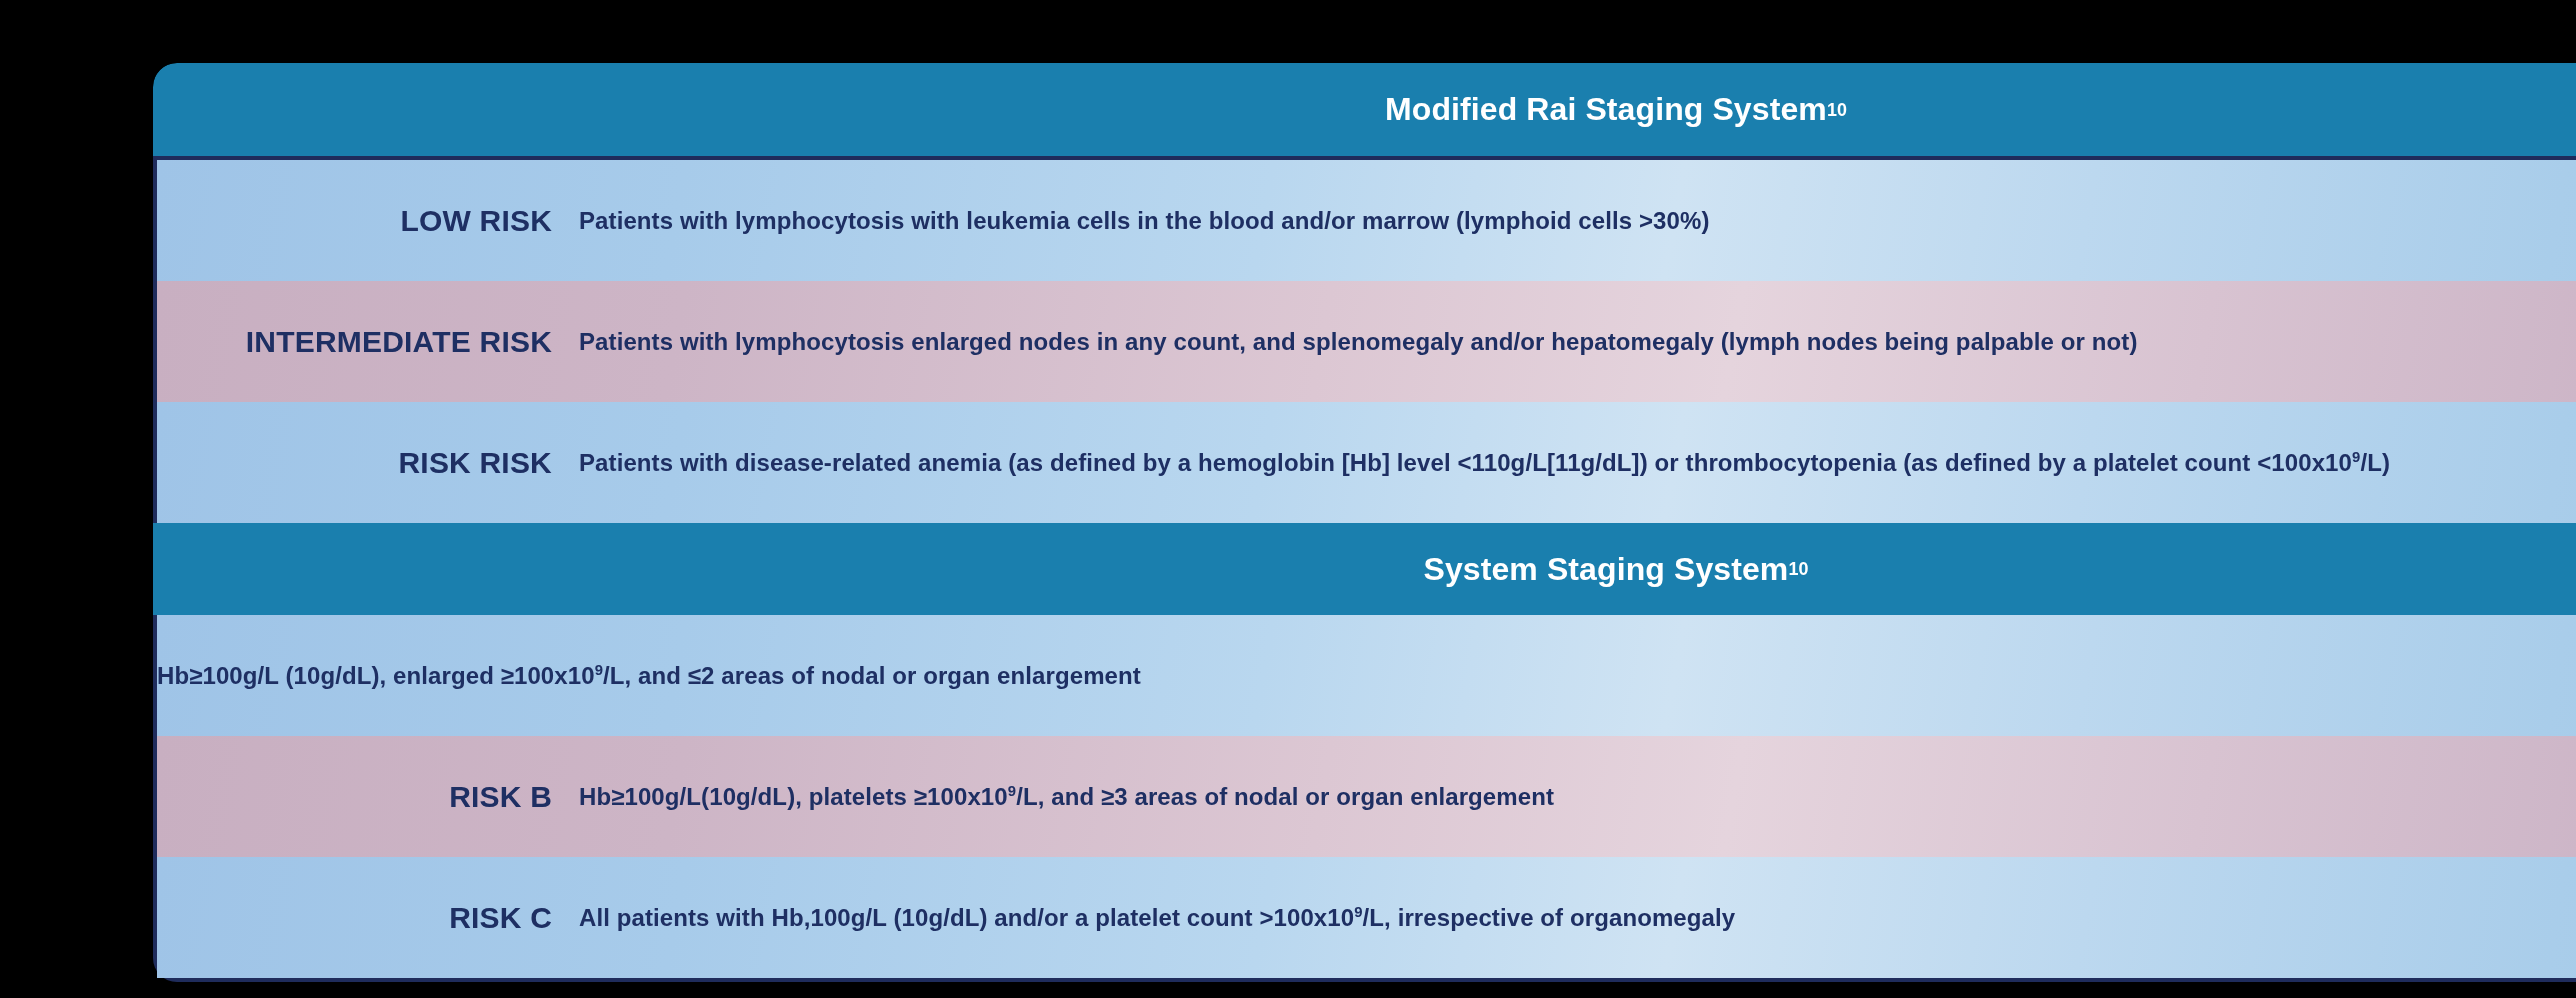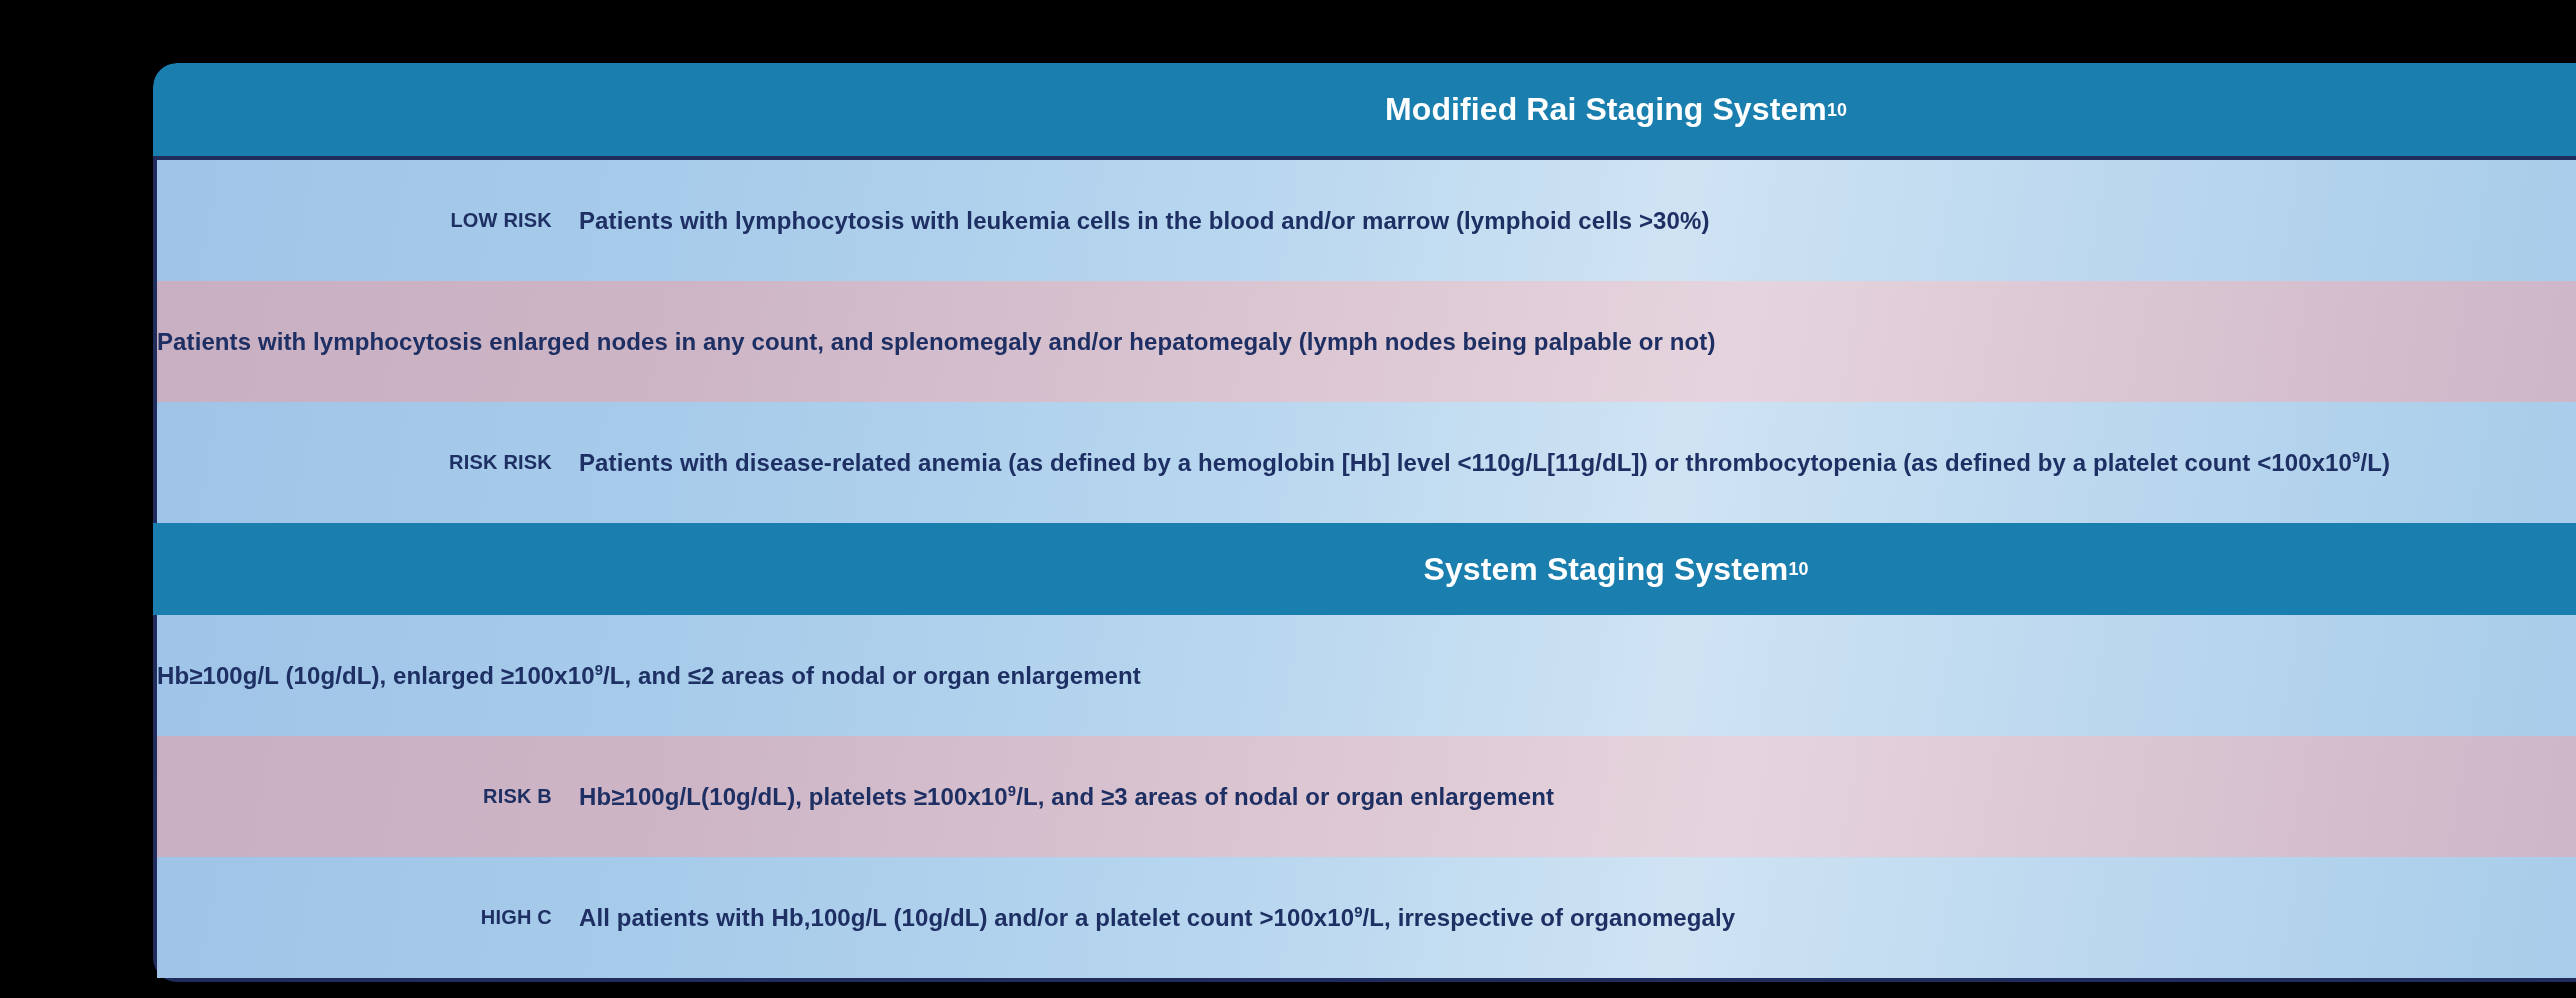--- a/index.html
+++ b/index.html
@@ -105,21 +105,21 @@
         #c9b1c4 88%,
         #c6aec0 100%);
   }
 
   .row-label {
     flex: 0 0 422px;
     text-align: right;
     padding-right: 27px;
     color: #1e2f63;
     font-weight: bold;
-    font-size: 20px;
+    font-size: 30px;
     letter-spacing: 0.2px;
     box-sizing: border-box;
   }
 
   .row-text {
     flex: 1 1 auto;
     color: #1e2f63;
     font-weight: bold;
     font-size: 24px;
     letter-spacing: 0.1px;
@@ -147,20 +147,21 @@
     </div>
 
     <div class="body-block first">
 
       <div class="row blue">
         <div class="row-label">LOW RISK</div>
         <div class="row-text"><span>Patients with lymphocytosis with leukemia cells in the blood and/or marrow (lymphoid cells &gt;30%)</span><span class="sup"></span><span></span></div>
       </div>
 
       <div class="row pink">
+        <div class="row-label">INTERMEDIATE RISK</div>
         <div class="row-text"><span>Patients with lymphocytosis enlarged nodes in any count, and splenomegaly and/or hepatomegaly (lymph nodes being palpable or not)</span><span class="sup"></span><span></span></div>
       </div>
 
       <div class="row blue">
         <div class="row-label">RISK RISK</div>
         <div class="row-text"><span>Patients with disease-related anemia (as defined by a hemoglobin [Hb] level &lt;110g/L[11g/dL]) or thrombocytopenia (as defined by a platelet count &lt;100x10</span><span class="sup">9</span><span>/L)</span></div>
       </div>
 
     </div>
 
@@ -174,21 +175,21 @@
       <div class="row blue">
         <div class="row-text"><span>Hb≥100g/L (10g/dL), enlarged ≥100x10</span><span class="sup">9</span><span>/L,  and ≤2 areas of nodal or organ enlargement</span></div>
       </div>
 
       <div class="row pink">
         <div class="row-label">RISK B</div>
         <div class="row-text"><span>Hb≥100g/L(10g/dL), platelets ≥100x10</span><span class="sup">9</span><span>/L, and ≥3 areas of nodal or organ enlargement</span></div>
       </div>
 
       <div class="row blue">
-        <div class="row-label">HIGH C</div>
+        <div class="row-label">RISK C</div>
         <div class="row-text"><span>All patients with Hb,100g/L (10g/dL) and/or a platelet count &gt;100x10</span><span class="sup">9</span><span>/L, irrespective of organomegaly</span></div>
       </div>
 
     </div>
 
   </div>
 </div>
 
 
 </body></html>

